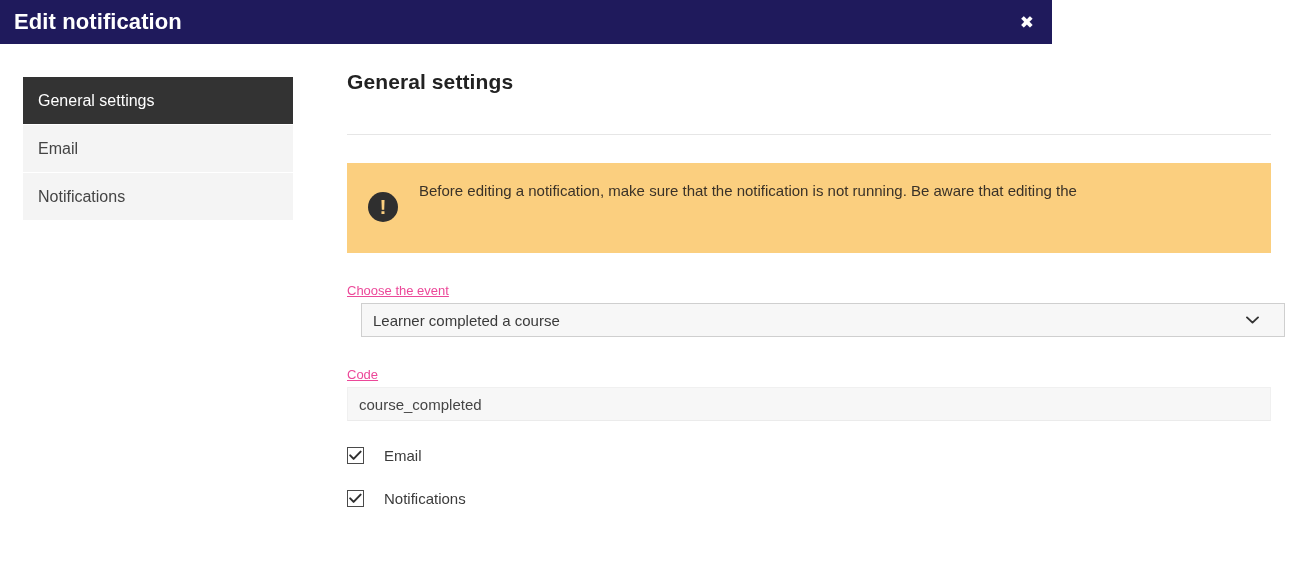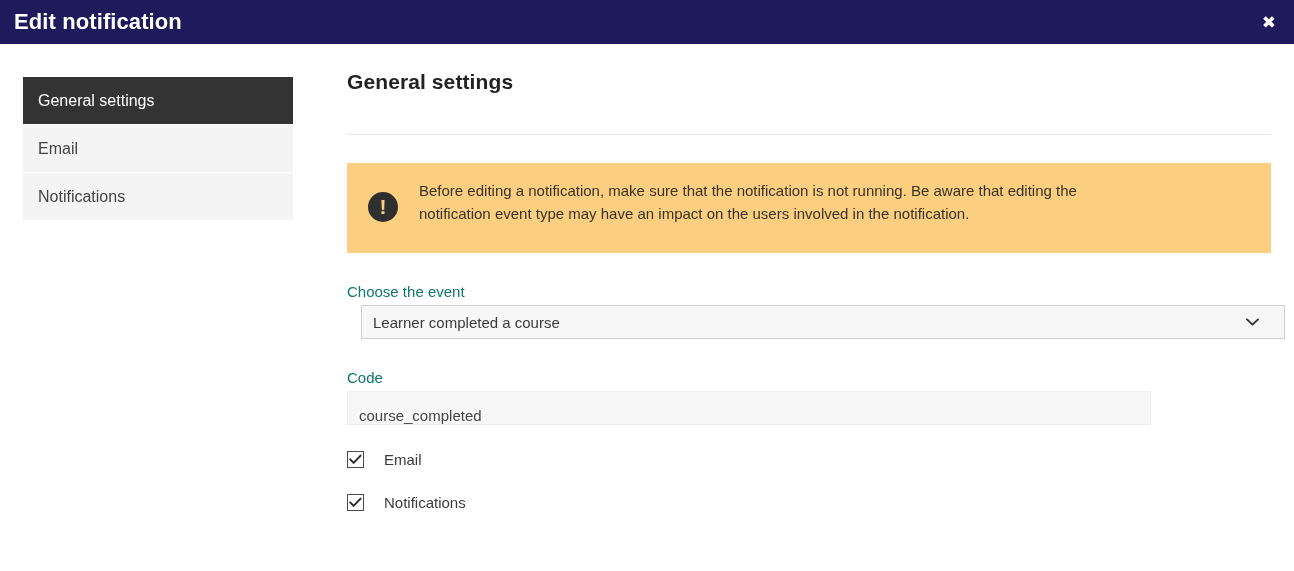--- a/index.html
+++ b/index.html
@@ -15,21 +15,21 @@
     background: #ffffff;
     font-family: "Liberation Sans", sans-serif;
     color: #2b2b2b;
     -webkit-font-smoothing: antialiased;
   }
 
   
   .titlebar {
     position: absolute;
     top: 0; left: 0;
-    width: 1294px;
+    width: 1052px;
     height: 44px;
     background: #1f1a5c;
     display: flex;
     align-items: center;
     justify-content: space-between;
   }
   .titlebar-title {
     color: #ffffff;
     font-size: 22px;
     font-weight: bold;
@@ -144,23 +144,24 @@
   .alert-strong {
     display: block;
     font-weight: bold;
     color: #2e2a22;
   }
 
   
   .field { margin-top: 30px; }
   .field-label {
     display: block;
-    font-size: 15px;
-    color: #0f766e;
+    font-size: 13px;
+    color: #ec4899;
     margin-bottom: 5px;
+    text-decoration: underline;
   }
   .select-wrap { position: relative; padding-left: 14px; }
   .select-box {
     width: 924px;
     height: 34px;
     background: #f7f7f7;
     border: 1px solid #cfcfcf;
     display: flex;
     align-items: center;
     padding: 0 34px 0 11px;
@@ -173,27 +174,27 @@
     right: 12px;
     top: 0;
     height: 34px;
     display: flex;
     align-items: center;
     pointer-events: none;
   }
   .select-chevron svg { display: block; }
 
   .text-input {
-    width: 804px;
+    width: 924px;
     height: 34px;
     background: #f7f7f7;
     border: 1px solid #f0f0f0;
     border-bottom-color: #ebebeb;
     display: flex;
-    align-items: flex-end;
+    align-items: center;
     padding: 0 11px;
     font-size: 15px;
     color: #454545;
   }
 
   
   .checkbox-row {
     display: flex;
     align-items: center;
     margin-top: 26px;
@@ -245,21 +246,20 @@
     <div class="divider"></div>
 
     <div class="alert">
       <div class="alert-icon">
         <div class="alert-icon-circle">
           <span>!</span>
         </div>
       </div>
       <div class="alert-body">
         <span class="alert-line">Before editing a notification, make sure that the notification is not running. Be aware that editing the</span>
-        <span class="alert-line">notification event type may have an impact on the users involved in the notification.</span>
       </div>
     </div>
 
     <div class="field">
       <label class="field-label">Choose the event</label>
       <div class="select-wrap">
         <div class="select-box">
           <span>Learner completed a course</span>
         </div>
         <div class="select-chevron">

